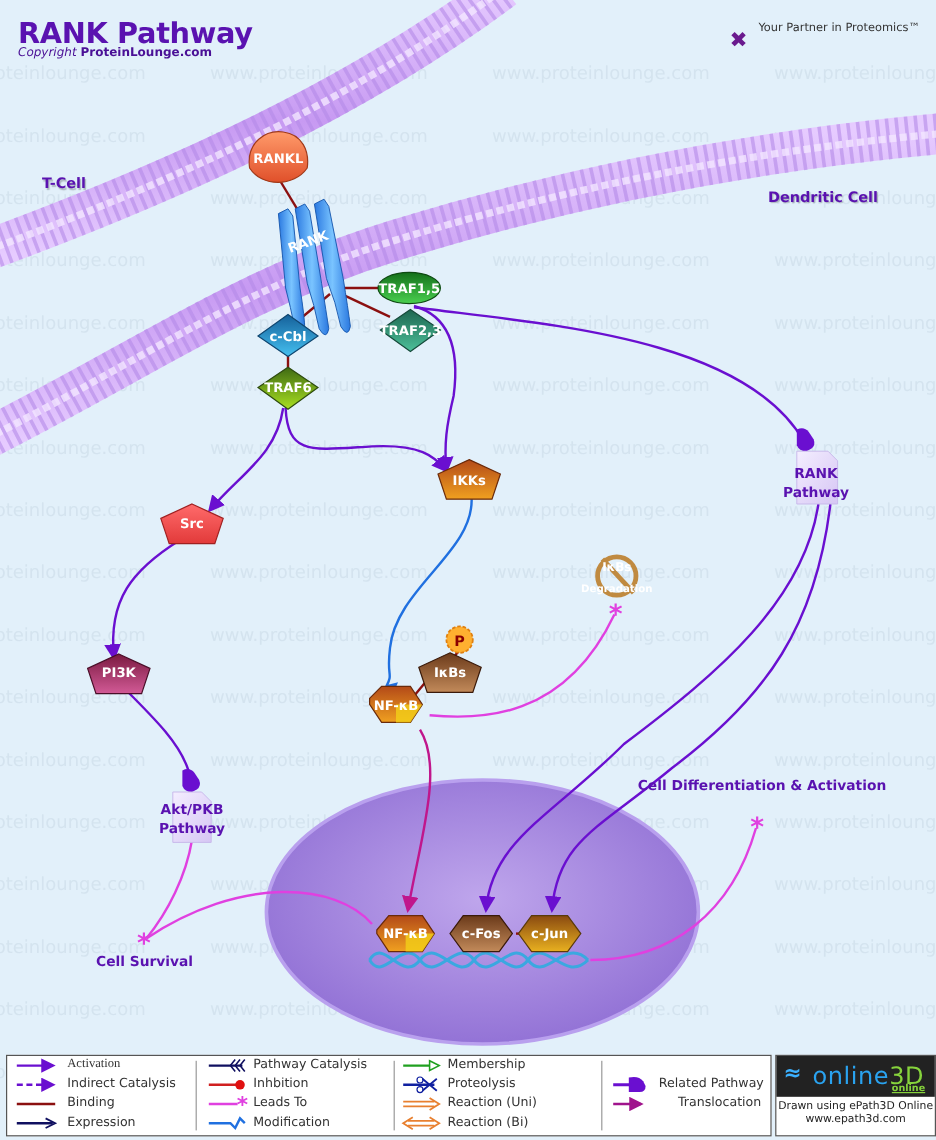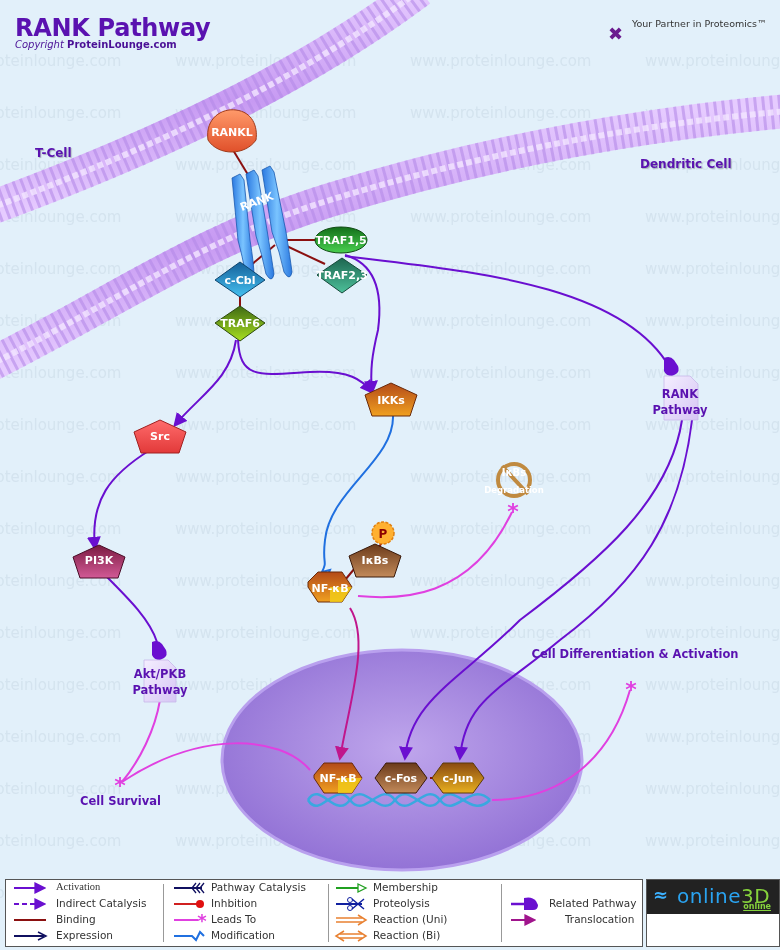--- a/index.html
+++ b/index.html
@@ -447,13 +447,17 @@
   <div class="legend-item" style="left:543px;top:17px;">Related Pathway</div>
   <div class="legend-item" style="left:543px;top:33px;margin-left:16px;">Translocation</div>
 </div>
 
 <div class="epath">
   <div class="epath-top">
     <span class="epath-logo">≈</span>
     <span class="epath-name"><span>online</span><span class="epath-3d">3D</span></span>
     <span class="epath-online">online</span>
   </div>
+  <div class="epath-caption">
+    <div>Drawn using ePath3D Online</div>
+    <div>www.epath3d.com</div>
+  </div>
 </div>
 
 </body></html>

